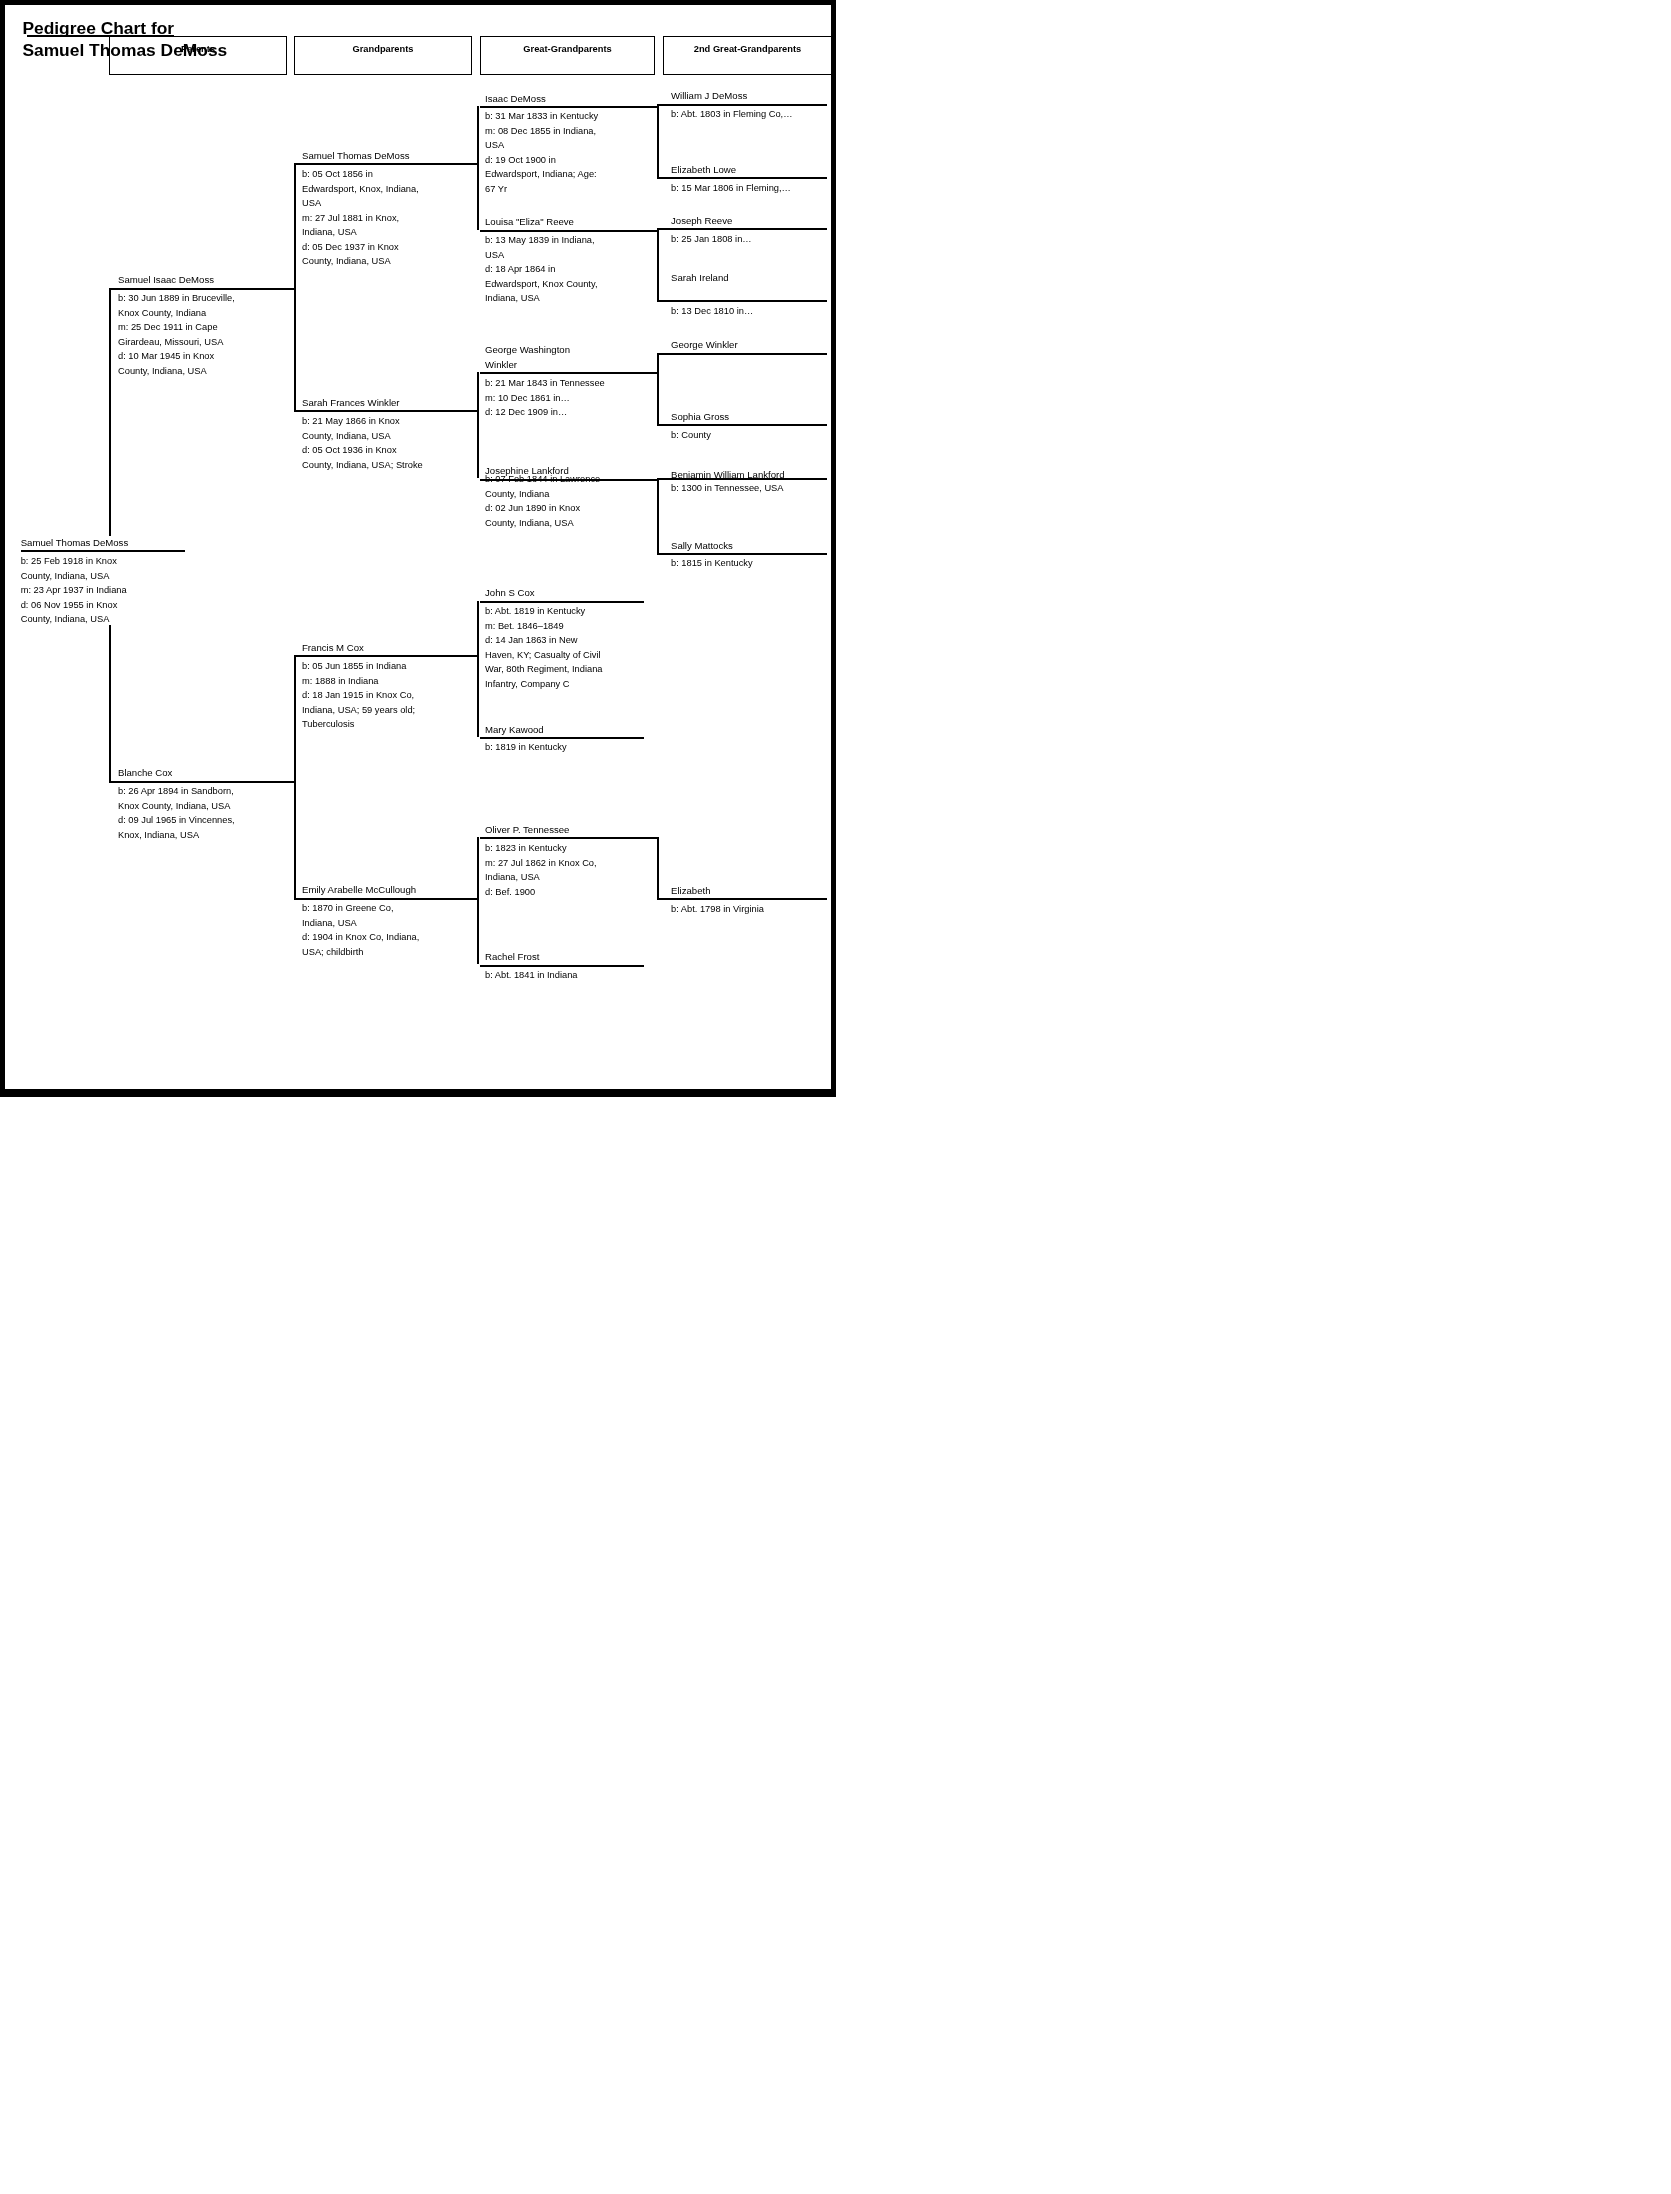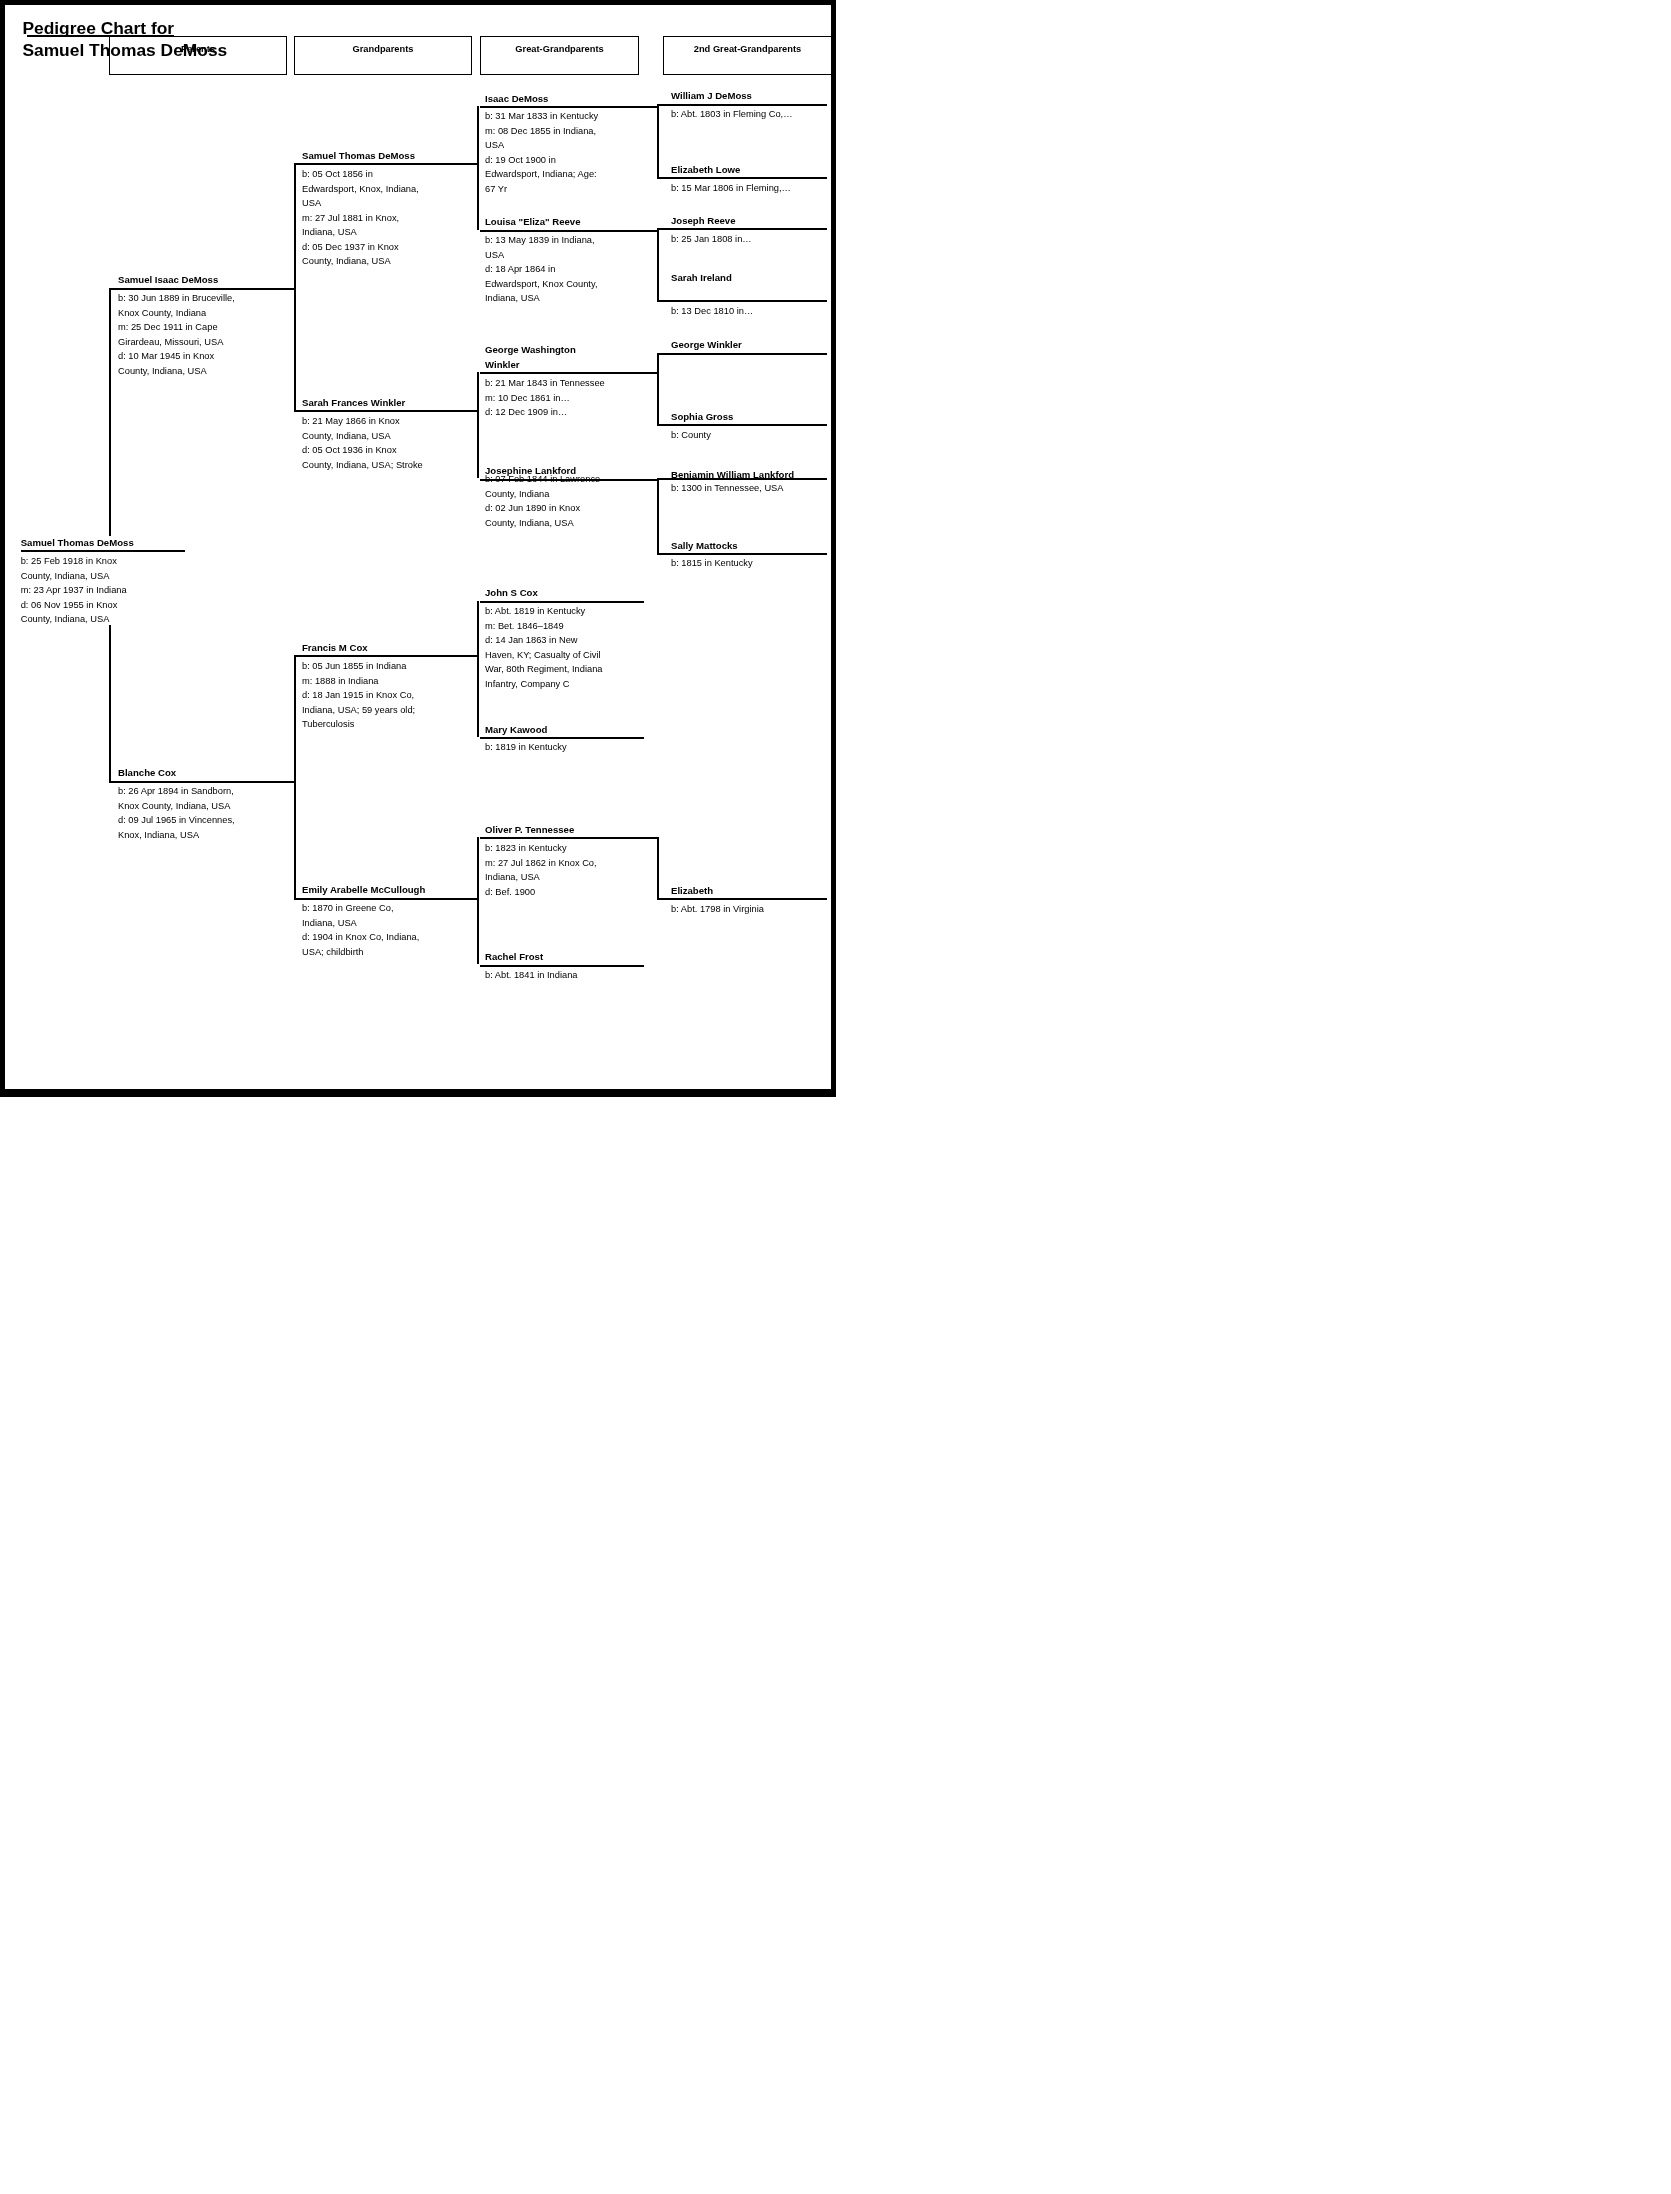--- a/index.html
+++ b/index.html
@@ -26,21 +26,21 @@
     box-sizing:border-box;
     border:1.7px solid #000;
     height:39px;
     text-align:center;
     padding-top:7px;
     background:transparent;
   }
   .hlabel{font-size:9.3px;font-weight:bold;}
   .pname{
     position:absolute;
-    font-size:9.6px;font-weight:bold;line-height:12.8px;white-space:pre;
+    font-size:9.6px;font-weight:normal;line-height:12.8px;white-space:pre;
   }
   .pname.two-line{line-height:15px;}
   .pline{
     position:absolute;height:1.7px;background:#000;
   }
   .pdetails{
     position:absolute;
     font-size:9.3px;line-height:14.5px;white-space:pre;
   }
   .vline{
@@ -51,21 +51,21 @@
 <body>
 
 <div class="page">
 
   <div class="hbox" style="left:104px;top:31px;width:178px">
     <span class="hlabel">Parents</span>
   </div>
   <div class="hbox" style="left:289px;top:31px;width:178px">
     <span class="hlabel">Grandparents</span>
   </div>
-  <div class="hbox" style="left:475px;top:31px;width:159px">
+  <div class="hbox" style="left:475px;top:31px;width:175px">
     <span class="hlabel">Great-Grandparents</span>
   </div>
   <div class="hbox" style="left:658px;top:31px;width:169px">
     <span class="hlabel">2nd Great-Grandparents</span>
   </div>
 
   <div class="title1" style="left:17.4px;top:14px">Pedigree Chart for</div>
   <div class="title-underline" style="left:22px;top:30px;width:147px"></div>
   <div class="title2" style="left:17.4px;top:36px">Samuel Thomas DeMoss</div>
 

